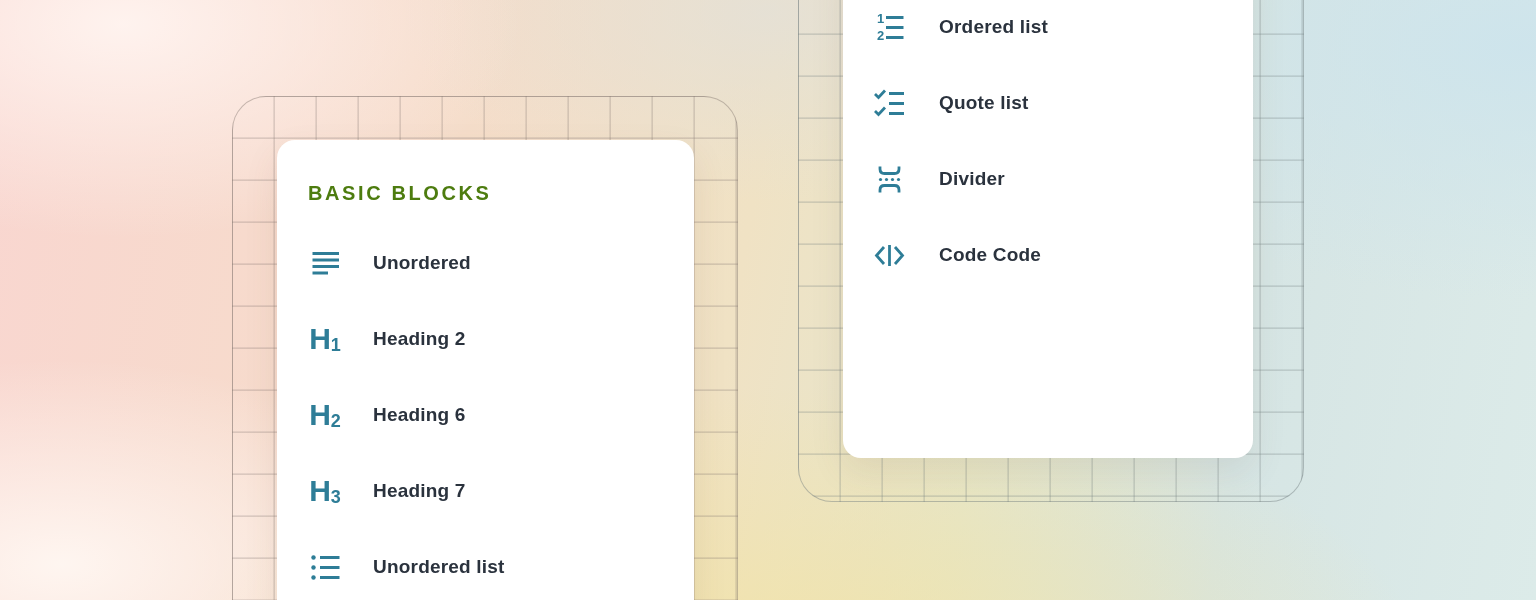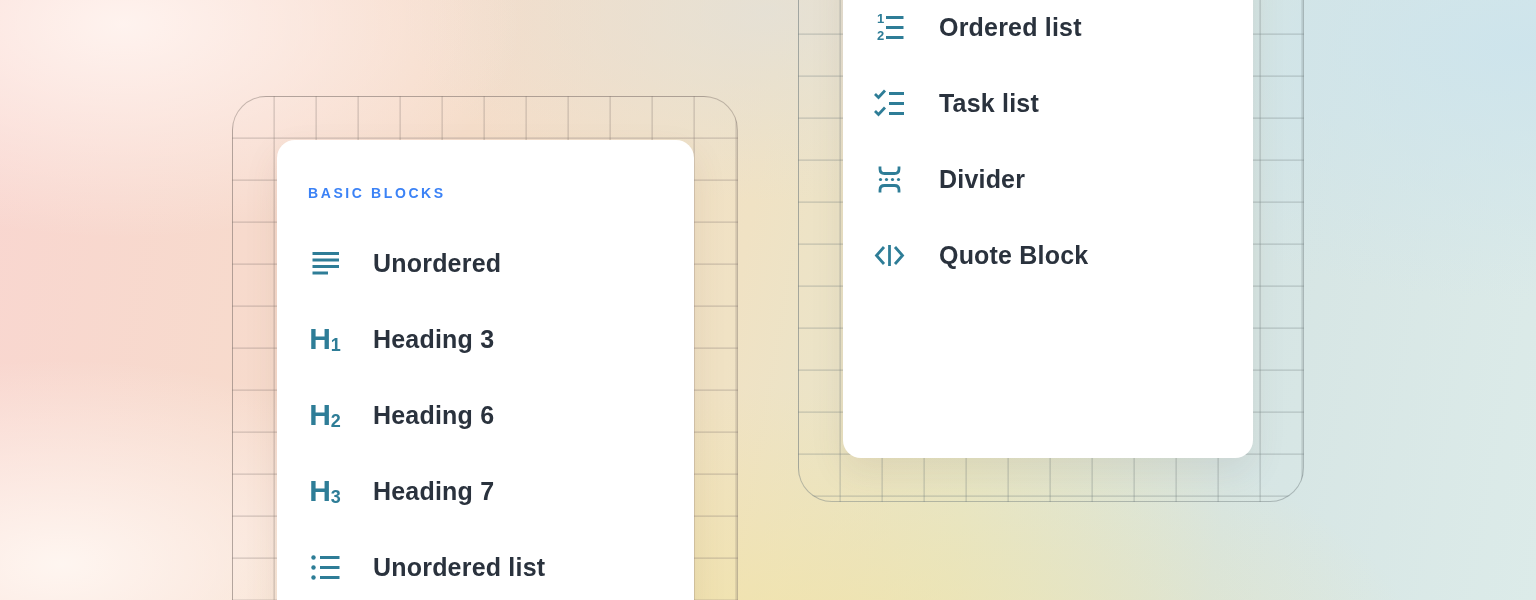--- a/index.html
+++ b/index.html
@@ -35,28 +35,28 @@
   
   .card {
     position:absolute;
     background:#ffffff;
     border-radius:18px;
     box-shadow:0 14px 34px rgba(110,75,55,.10);
   }
   #card-left  { left:277px; top:140px; width:417px; height:520px; padding:36px 18px 0 31px; }
   #card-right { left:843px; top:-49px; width:410px; height:507px; padding:38px 18px 0 29px; }
   .section-header {
-    font-size:14px; font-weight:700; letter-spacing:2.6px;
-    color:#3b82f6; height:34px; line-height:34px; margin-bottom:15px;
+    font-size:20px; font-weight:700; letter-spacing:2.6px;
+    color:#4d7c0f; height:34px; line-height:34px; margin-bottom:15px;
   }
   .menu-item { display:flex; align-items:center; height:76px; cursor:pointer; }
   .icon-box { width:34px; height:34px; flex:0 0 34px; display:flex; align-items:center; justify-content:center; }
   #card-left  .icon-box { margin-right:31px; }
   #card-right .icon-box { margin-right:33px; }
-  .item-label { font-size:25px; font-weight:700; color:#2a323d; letter-spacing:.2px; white-space:nowrap; }
+  .item-label { font-size:19px; font-weight:700; color:#2a323d; letter-spacing:.2px; white-space:nowrap; }
   .icon-box svg { display:block; }
   .hicon { display:flex; align-items:flex-end; color:#2e7d97; font-weight:700; width:34px; justify-content:center; }
   .hicon .hh { font-size:30px; line-height:28px; }
   .hicon .hs { font-size:18px; line-height:17px; transform:translateY(1px); }
   svg .stroke { stroke:#2e7d97; fill:none; }
   svg .fill   { fill:#2e7d97; }
   svg text    { fill:#2e7d97; font-family:"Liberation Sans",sans-serif; font-weight:700; font-size:13px; }
 </style>
 </head>
 <body>
@@ -79,21 +79,21 @@
     <span class="item-label">Unordered</span>
   </div>
 
   <div class="menu-item">
     <span class="icon-box">
       <span class="hicon">
           <span class="hh">H</span>
           <span class="hs">1</span>
         </span>
     </span>
-    <span class="item-label">Heading 3</span>
+    <span class="item-label">Heading 2</span>
   </div>
 
   <div class="menu-item">
     <span class="icon-box">
       <span class="hicon">
           <span class="hh">H</span>
           <span class="hs">2</span>
         </span>
     </span>
     <span class="item-label">Heading 6</span>
@@ -142,21 +142,21 @@
   <div class="menu-item">
     <span class="icon-box">
       <svg width="33" height="33" viewBox="0 0 33 33">
         <polyline class="stroke" stroke-width="2.8" points="2,7 5.5,10.5 12,3.5"></polyline>
         <polyline class="stroke" stroke-width="2.8" points="2,24 5.5,27.5 12,20.5"></polyline>
         <line class="stroke" stroke-width="3" x1="16" y1="6.5" x2="31" y2="6.5"></line>
         <line class="stroke" stroke-width="3" x1="16" y1="16.5" x2="31" y2="16.5"></line>
         <line class="stroke" stroke-width="3" x1="16" y1="26.5" x2="31" y2="26.5"></line>
       </svg>
     </span>
-    <span class="item-label">Task list</span>
+    <span class="item-label">Quote list</span>
   </div>
 
   <div class="menu-item">
     <span class="icon-box">
       <svg width="33" height="33" viewBox="0 0 33 33">
         <path class="stroke" stroke-width="2.8" d="M7,3.5 L7,6 Q7,10.5 11.5,10.5 L21.5,10.5 Q26,10.5 26,6 L26,3.5"></path>
         <circle class="fill" cx="7.5" cy="16.5" r="1.6"></circle>
         <circle class="fill" cx="13.5" cy="16.5" r="1.6"></circle>
         <circle class="fill" cx="19.5" cy="16.5" r="1.6"></circle>
         <circle class="fill" cx="25.5" cy="16.5" r="1.6"></circle>
@@ -169,15 +169,15 @@
 
 
   <div class="menu-item">
     <span class="icon-box">
       <svg width="33" height="33" viewBox="0 0 33 33">
         <polyline class="stroke" stroke-width="2.8" points="11,8 3.5,16.5 11,25"></polyline>
         <polyline class="stroke" stroke-width="2.8" points="22,8 29.5,16.5 22,25"></polyline>
         <line class="stroke" stroke-width="2.8" x1="16.5" y1="6" x2="16.5" y2="27"></line>
       </svg>
     </span>
-    <span class="item-label">Quote Block</span>
+    <span class="item-label">Code Code</span>
   </div>
 </div>
 
 </body></html>

